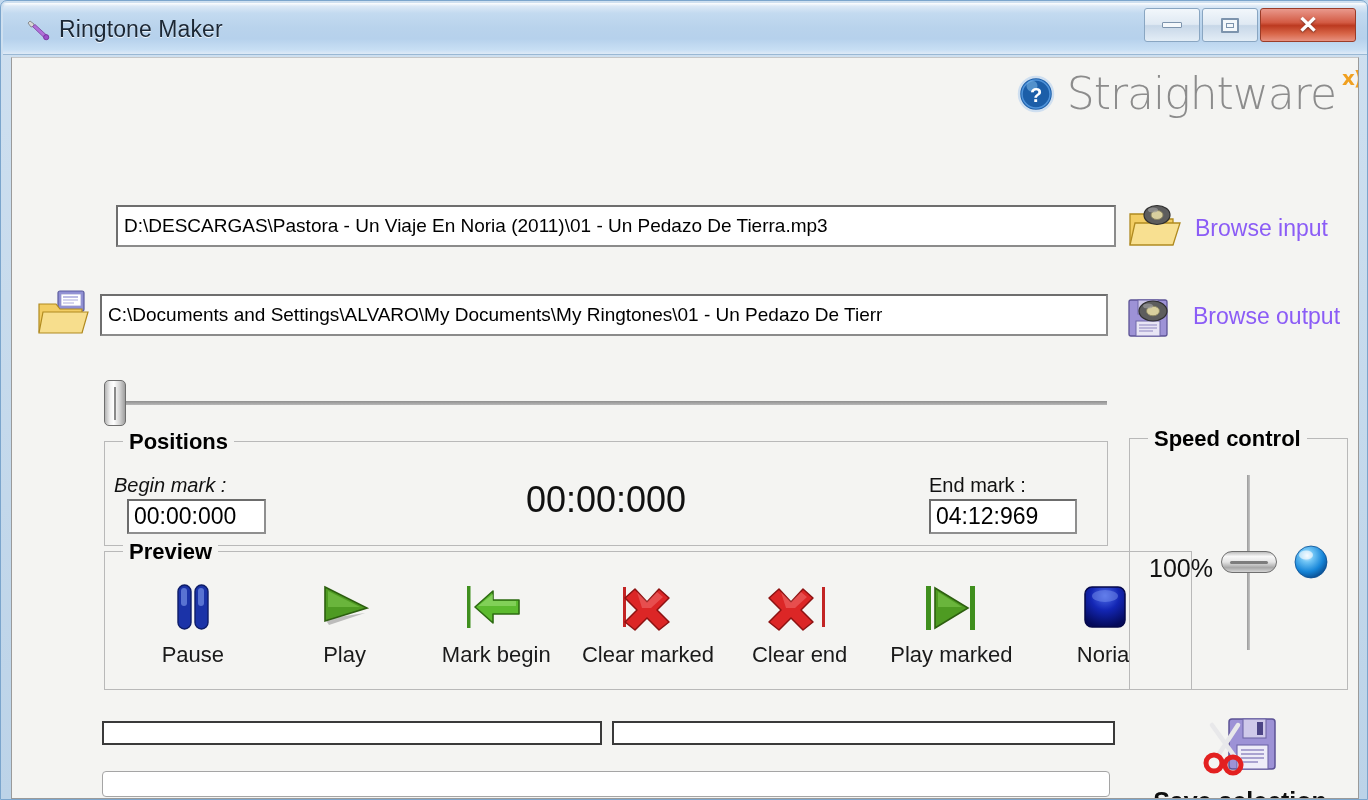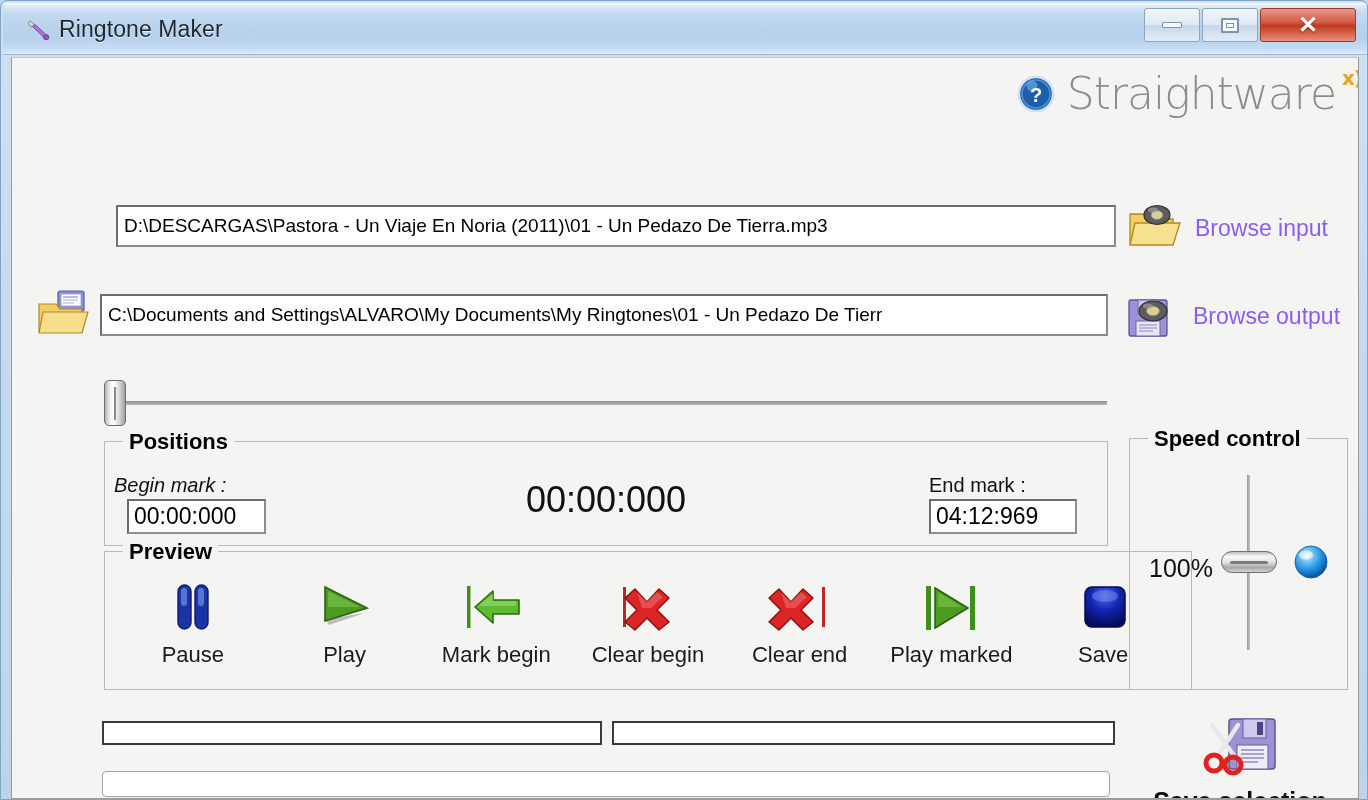--- a/index.html
+++ b/index.html
@@ -429,21 +429,21 @@
 
 
         <div class="pv-btn">
           <span class="pv-ico">
             <svg width="66" height="54" viewBox="0 0 66 54">
               <rect x="8" y="6" width="3" height="40" fill="#c22424"></rect>
               <path d="M20 8 L32 21 L44 8 L54 17 L42 29 L54 41 L44 49 L32 37 L20 49 L10 41 L22 29 L10 17 Z" fill="#dc2626" stroke="#8d1212" stroke-width="1.5" stroke-linejoin="round"></path>
               <path d="M22 11 L32 21 L42 11 L48 16 L36 27 L27 27 Z" fill="#f07070" opacity="0.55"></path>
             </svg>
           </span>
-          <span class="pv-label">Clear begin</span>
+          <span class="pv-label">Clear marked</span>
         </div>
 
         <div class="pv-btn">
           <span class="pv-ico">
             <svg width="66" height="54" viewBox="0 0 66 54">
               <rect x="55" y="6" width="3" height="40" fill="#c22424"></rect>
               <path d="M12 8 L24 21 L36 8 L46 17 L34 29 L46 41 L36 49 L24 37 L12 49 L2 41 L14 29 L2 17 Z" fill="#dc2626" stroke="#8d1212" stroke-width="1.5" stroke-linejoin="round"></path>
               <path d="M14 11 L24 21 L34 11 L40 16 L28 27 L19 27 Z" fill="#f07070" opacity="0.55"></path>
             </svg>
           </span>
@@ -469,21 +469,21 @@
                 <radialGradient id="stopgrad" cx="50%" cy="22%" r="78%">
                   <stop offset="0%" stop-color="#4b6ae8"></stop>
                   <stop offset="46%" stop-color="#1326b4"></stop>
                   <stop offset="100%" stop-color="#040a5a"></stop>
                 </radialGradient>
               </defs>
               <rect x="12" y="6" width="40" height="40" rx="7" fill="url(#stopgrad)" stroke="#05084a" stroke-width="1.5"></rect>
               <ellipse cx="32" cy="15" rx="13" ry="6" fill="#7f97f0" opacity="0.45"></ellipse>
             </svg>
           </span>
-          <span class="pv-label">Save</span>
+          <span class="pv-label">Noria</span>
         </div>
 
       </div>
     </div>
 
     <div class="groupbox" id="grp-speed">
       <span class="group-title">Speed control</span>
 
       <span id="speed-percent">100%</span>
 

